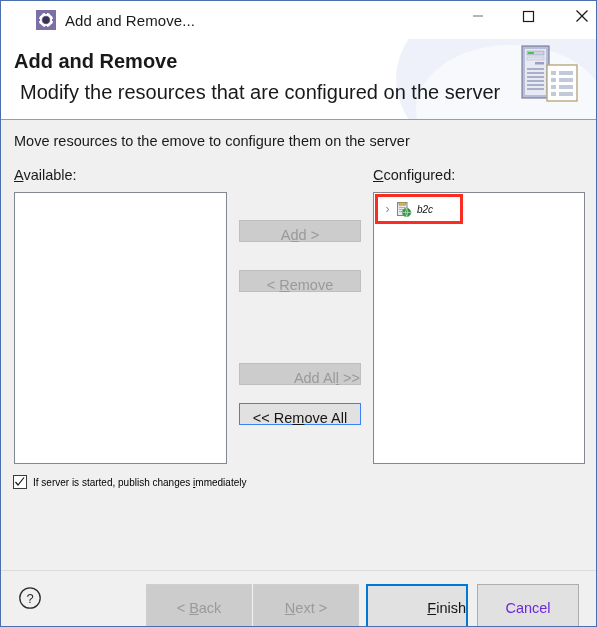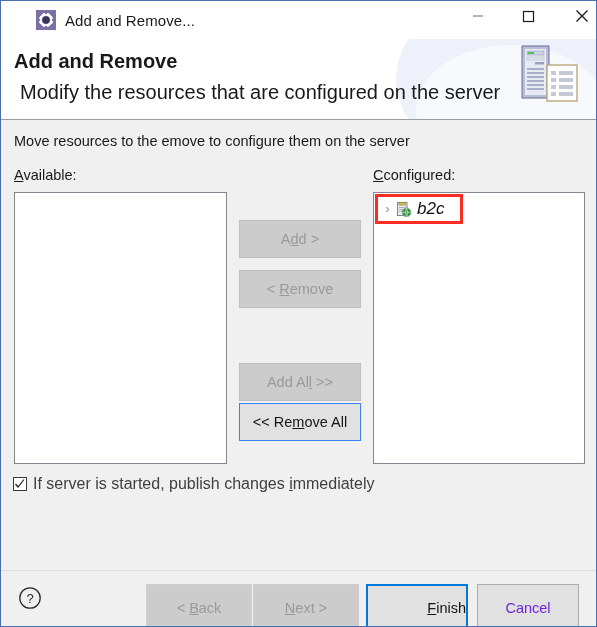--- a/index.html
+++ b/index.html
@@ -163,70 +163,70 @@
     flex: 0 0 auto;
   }
   #tree-icon {
     width: 17px; height: 17px;
     flex: 0 0 auto;
     position: relative;
     margin-left: 1px;
   }
   #tree-label {
     margin-left: 5px;
-    font-size: 17px;
+    font-size: 10px;
     font-style: italic;
     color: #111;
   }
 
   
   .midbtn {
     position: absolute;
     left: 238px;
     width: 122px;
-    height: 38px;
+    height: 22px;
     box-sizing: border-box;
     font-family: "Liberation Sans", sans-serif;
     font-size: 14.5px;
     background: #cccccc;
     border: 1px solid #bfbfbf;
     color: #9a9a9a;
     text-align: center;
     line-height: 28px;
     padding: 0;
   }
   .midbtn.enabled {
     background: #e1e1e1;
     border: 1px solid #3b82f6;
     color: #151515;
   }
   #btn-add { top: 100px; }
   #btn-remove { top: 150px; }
-  #btn-addall { top: 243px; }
+  #btn-addall { top: 243px; text-align: right; }
   #btn-removeall { top: 283px; }
 
   
   #checkbox-row {
     position: absolute;
     left: 12px; top: 355px;
     display: flex;
     align-items: center;
   }
   #checkbox-box {
     width: 14px; height: 14px;
     box-sizing: border-box;
     border: 1px solid #3a3a3a;
     background: #ffffff;
     position: relative;
     flex: 0 0 auto;
   }
   #checkbox-label {
     margin-left: 6px;
-    font-size: 16px;
-    color: #404040;
+    font-size: 10px;
+    color: #000000;
   }
 
   
   #footer {
     position: absolute;
     left: 0; top: 569px;
     width: 595px;
     height: 56px;
     background: #f0f0f0;
     border-top: 1px solid #dcdcdc;

